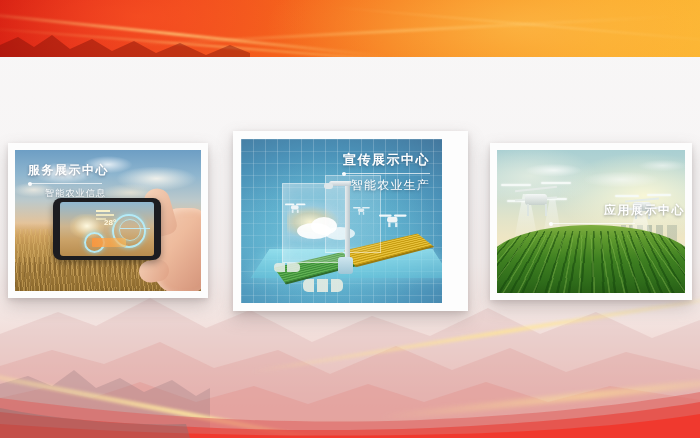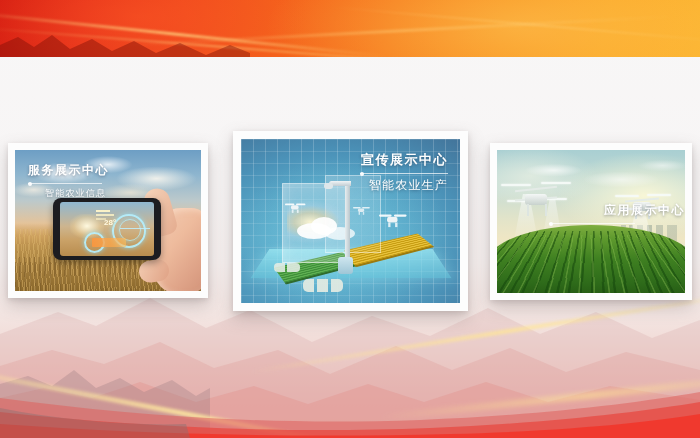--- a/index.html
+++ b/index.html
@@ -256,21 +256,21 @@
     position:absolute; right: 4px; top: 26px; width: 30px; height: 1px;
     background: rgba(190,240,255,.85);
   }
   #card1 .card-text { left: 13px; top: 12px; }
   #card1 .ct-title { font-size: 12px; text-align: center; }
   #card1 .ct-sub { font-size: 9px; opacity:.95;margin-left:17px; }
   #card1 .ct-rule { width: 74px; }
 
   
   #card2 { left: 233px; top: 131px; width: 235px; height: 180px; padding: 8px; box-sizing: border-box; }
-  #card2 .card-inner { left: 8px; top: 8px; width: 219px; height: 164px; }
+  #card2 .card-inner { left: 8px; top: 8px; width: 201px; height: 164px; }
   .c2-bg {
     position:absolute; inset:0;
     background:
       radial-gradient(ellipse 190px 130px at 42% 62%, #7ec9dd 0%, #5fb0cd 35%, #4b92b8 68%, #43769c 100%);
   }
   .c2-grid {
     position:absolute; inset:0;
     background-image:
       repeating-linear-gradient(to right, rgba(255,255,255,.22) 0 1px, transparent 1px 12px),
       repeating-linear-gradient(to bottom, rgba(255,255,255,.16) 0 1px, transparent 1px 12px);

